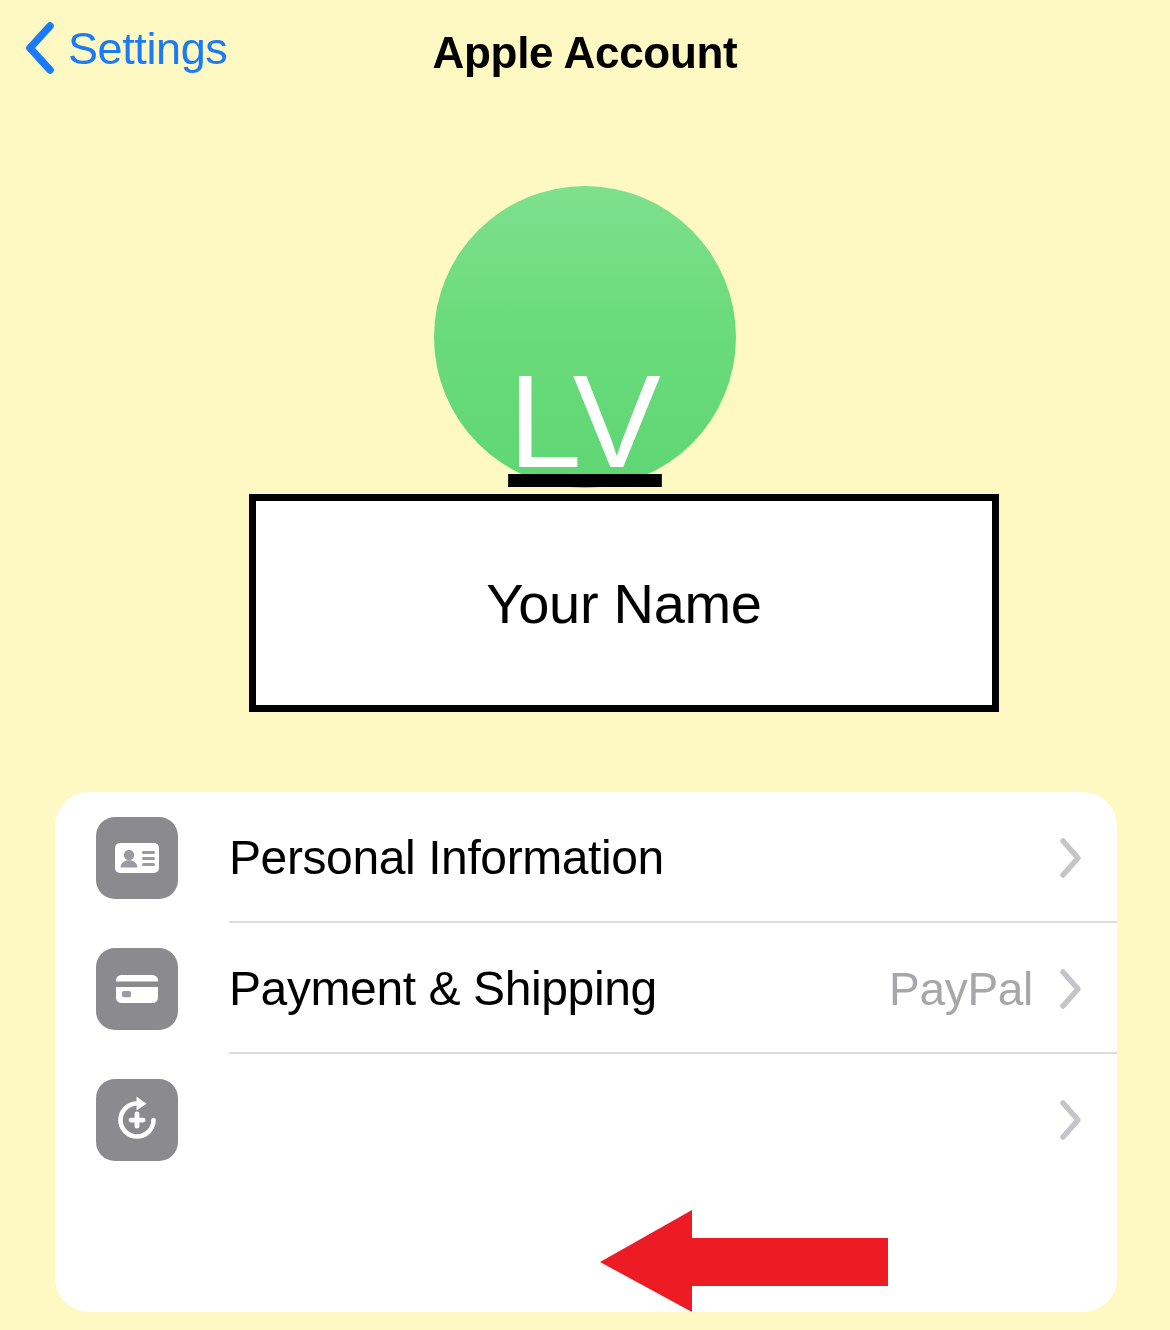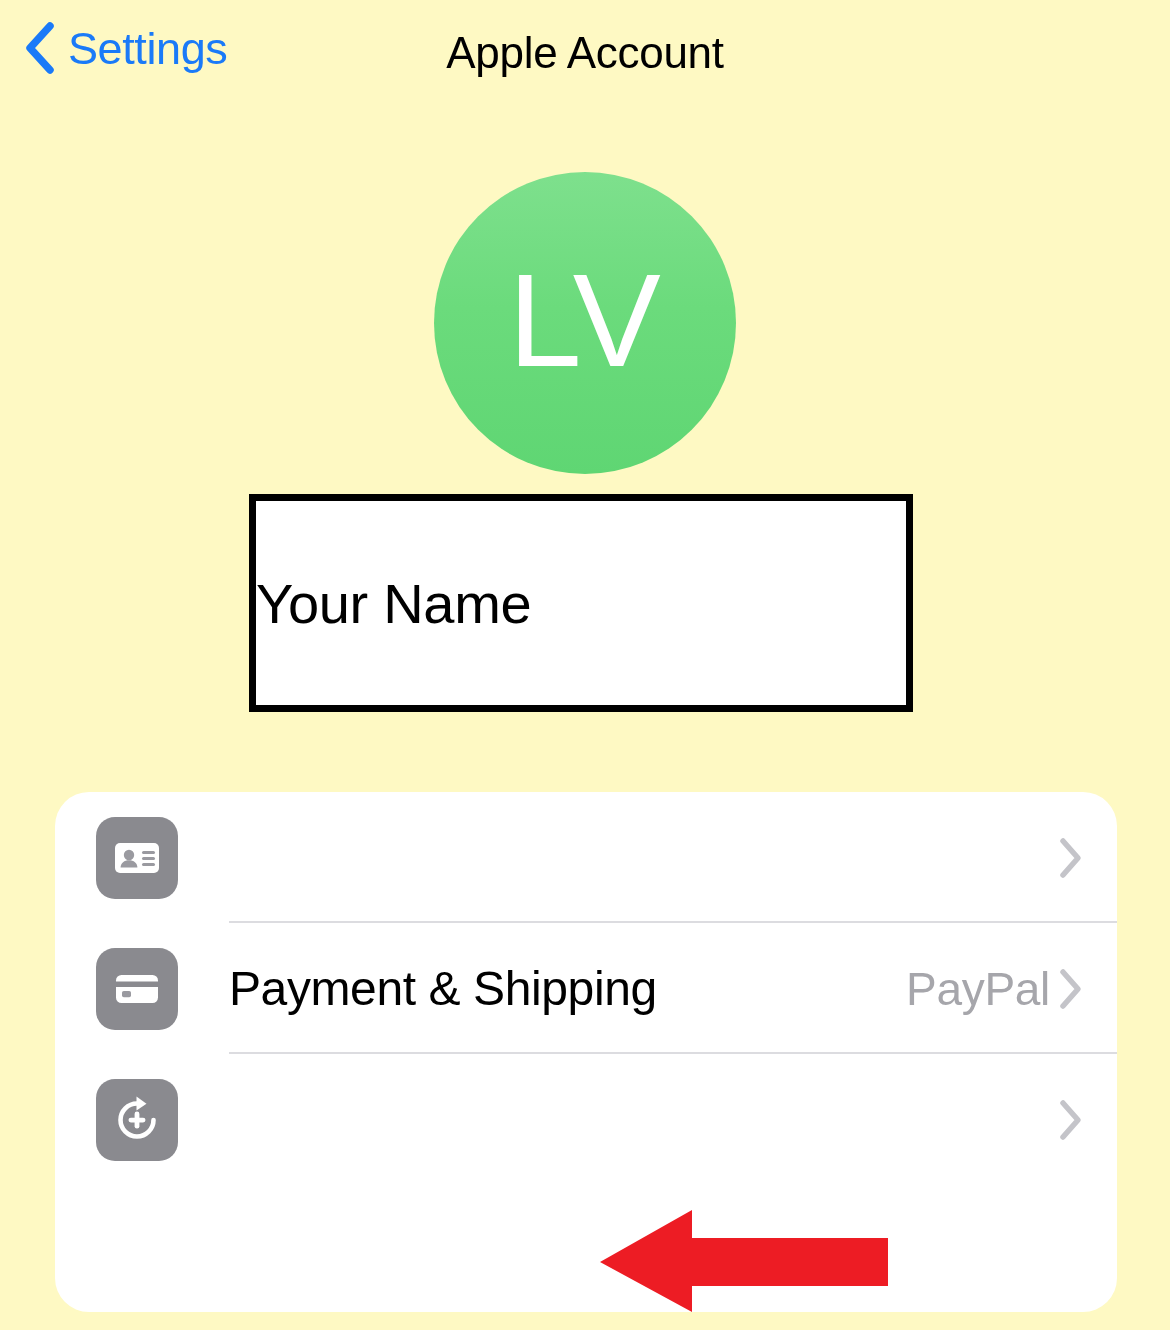--- a/index.html
+++ b/index.html
@@ -51,60 +51,61 @@
     line-height: 1;
   }
 
   .nav-title {
     position: absolute;
     left: 0;
     top: 28px;
     width: 1170px;
     text-align: center;
     font-size: 44px;
-    font-weight: 400;
+    font-weight: 700;
     color: #000000;
     letter-spacing: -0.3px;
   }
 
   
   .avatar {
     position: absolute;
     left: 434px;
-    top: 172px;
+    top: 186px;
     width: 302px;
     height: 302px;
     border-radius: 50%;
     background: linear-gradient(180deg, #7EE08D 0%, #6BDB7C 45%, #5FD673 100%);
     display: flex;
-    align-items: center;
+    align-items: flex-end;
     justify-content: center;
+    text-decoration: underline;
   }
 
   .avatar-initials {
     font-size: 132px;
     font-weight: 500;
     color: #FFFFFF;
     letter-spacing: 1px;
     line-height: 1;
     margin-top: -4px;
   }
 
   
   .name-box {
     position: absolute;
     left: 249px;
     top: 494px;
-    width: 664px;
+    width: 750px;
     height: 218px;
     background: #FFFFFF;
     border: 7px solid #000000;
     display: flex;
     align-items: center;
-    justify-content: flex-start;
+    justify-content: center;
   }
 
   .name-text {
     font-size: 56px;
     color: #000000;
     font-weight: 400;
     letter-spacing: -0.3px;
   }
 
   
@@ -149,21 +150,21 @@
     letter-spacing: -0.4px;
     white-space: nowrap;
   }
 
   .row-spacer { flex: 1 1 auto; }
 
   .row-value {
     font-size: 46px;
     color: #A6A6AB;
     letter-spacing: -0.3px;
-    margin-right: 9px;
+    margin-right: 26px;
     white-space: nowrap;
   }
 
   .row-chevron {
     width: 24px;
     height: 42px;
     flex: 0 0 auto;
   }
 
   .separator {
@@ -216,20 +217,21 @@
       <span class="row-icon">
         <svg width="56" height="56" viewBox="0 0 56 56">
           <rect x="6" y="13" width="44" height="30" rx="5" fill="#FFFFFF"></rect>
           <circle cx="20" cy="25" r="5.2" fill="#9A9AA0"></circle>
           <path d="M11.6 37.5c0-4.6 3.8-7.3 8.4-7.3s8.4 2.7 8.4 7.3z" fill="#9A9AA0"></path>
           <rect x="33" y="21" width="13" height="3.1" rx="1.55" fill="#9A9AA0"></rect>
           <rect x="33" y="27" width="13" height="3.1" rx="1.55" fill="#9A9AA0"></rect>
           <rect x="33" y="33" width="13" height="3.1" rx="1.55" fill="#9A9AA0"></rect>
         </svg>
       </span>
+      <span class="row-label">Personal Information</span>
       <span class="row-spacer"></span>
       <svg class="row-chevron" viewBox="0 0 24 42">
         <polyline points="4,4 19,21 4,38" fill="none" stroke="#C4C4C9" stroke-width="5.5" stroke-linecap="round" stroke-linejoin="round"></polyline>
       </svg>
       <span class="separator"></span>
     </div>
 
 
     <div class="row">
       <span class="row-icon">

